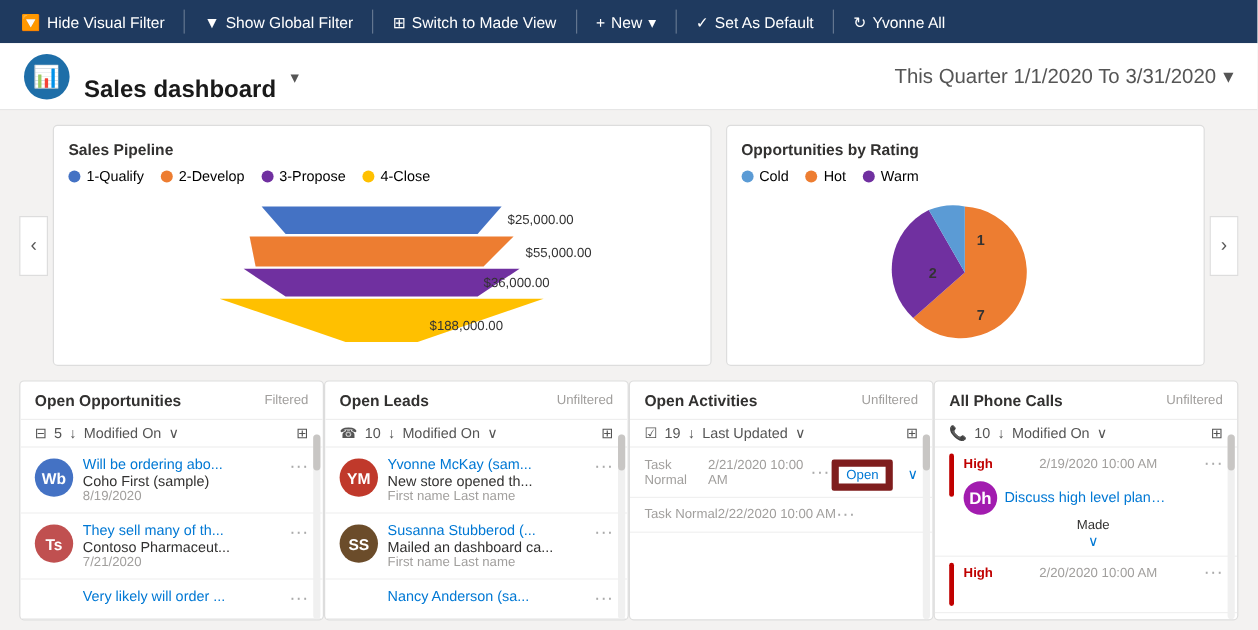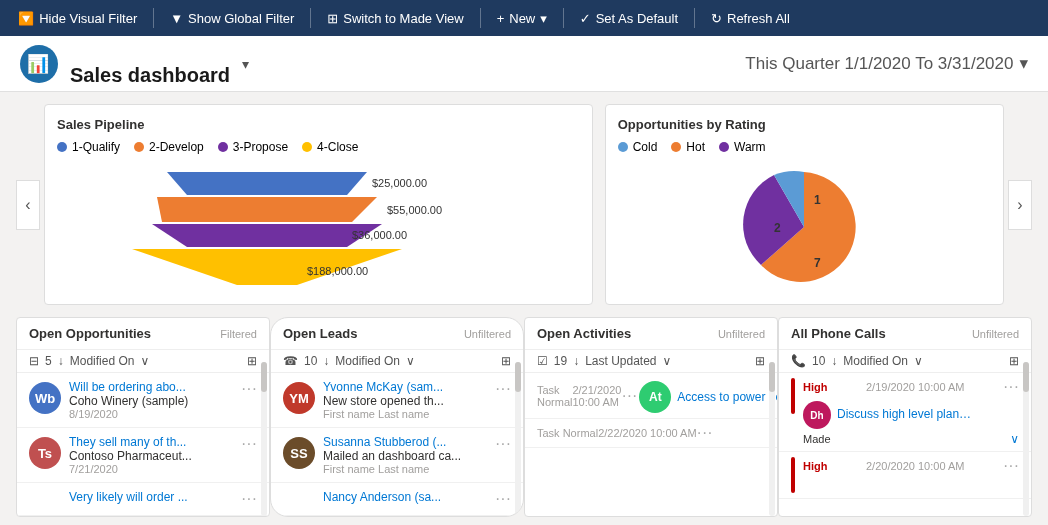--- a/index.html
+++ b/index.html
@@ -67,21 +67,21 @@
     .chart-card.wide { flex: 1.4; min-height: 185px; }
     .chart-card.narrow { flex: 1; min-height: 185px; }
 
     .chart-title { font-size: 13px; font-weight: 600; color: #323130; margin-bottom: 8px; }
 
     .legend { display: flex; gap: 14px; margin-bottom: 8px; flex-wrap: wrap; }
     .legend-item { display: flex; align-items: center; gap: 5px; font-size: 12px; }
     .legend-dot { width: 10px; height: 10px; border-radius: 50%; }
 
     
-    .funnel-container { position: relative; height: 130px; display: flex; align-items: center; justify-content: flex-start; }
+    .funnel-container { position: relative; height: 130px; display: flex; align-items: center; justify-content: center; }
 
     
     .pie-container { display: flex; align-items: center; justify-content: center; height: 130px; position: relative; }
 
     
     .cards-row { display: flex; gap: 0; }
     .list-card {
       background: white;
       border: 1px solid #ddd;
       border-radius: 4px;
@@ -159,21 +159,21 @@
     .activity-avatar {
       width: 32px; height: 32px; border-radius: 50%;
       display: flex; align-items: center; justify-content: center;
       font-size: 12px; font-weight: 600; color: white;
       flex-shrink: 0;
     }
     .activity-meta { display: flex; flex-direction: row; gap: 2px; flex: 1; min-width: 0; }
     .activity-type { font-size: 11px; color: #a19f9d; }
     .activity-title { color: #0078d4; white-space: nowrap; overflow: hidden; text-overflow: ellipsis; }
     .activity-status {
-      font-size: 11px; color: #0078d4; border: 2px solid #7f1d1d;
+      font-size: 11px; color: #0078d4; border: 6px solid #7f1d1d;
       padding: 1px 6px; border-radius: 2px; display: inline-block; margin-top: 2px;
     }
 
     
     .phone-row {
       display: flex;
       align-items: flex-start;
       padding: 5px 12px;
       border-bottom: 1px solid #f0f0f0;
       gap: 8px;
@@ -224,21 +224,21 @@
     <span>▾</span>
   </button>
   <div class="toolbar-divider"></div>
   <button class="toolbar-btn">
     <span>✓</span>
     <span>Set As Default</span>
   </button>
   <div class="toolbar-divider"></div>
   <button class="toolbar-btn">
     <span>↻</span>
-    <span>Refresh All</span>
+    <span>Yvonne All</span>
   </button>
 </div>
 
 <div class="header-bar">
   <div class="header-left">
     <div class="app-icon">
       <span>📊</span>
     </div>
     <span class="header-title">Sales dashboard</span>
     <span class="header-chevron">▾</span>
@@ -344,21 +344,21 @@
         <span>↓</span>
         <span>Modified On</span>
         <span>∨</span>
         <span style="flex:1"></span>
         <span>⊞</span>
       </div>
       <div class="list-item-row">
         <div class="avatar" style="background:#4472c4">Wb</div>
         <div class="list-item-text">
           <div class="list-item-name">Will be ordering abo...</div>
-          <div class="list-item-sub">Coho Winery (sample)</div>
+          <div class="list-item-sub">Coho First (sample)</div>
           <div class="list-item-date">8/19/2020</div>
         </div>
         <span class="more-btn">···</span>
       </div>
       <div class="list-item-row">
         <div class="avatar" style="background:#c05050">Ts</div>
         <div class="list-item-text">
           <div class="list-item-name">They sell many of th...</div>
           <div class="list-item-sub">Contoso Pharmaceut...</div>
           <div class="list-item-date">7/21/2020</div>
@@ -370,21 +370,21 @@
         <div class="list-item-text">
           <div class="list-item-name">Very likely will order ...</div>
         </div>
         <span class="more-btn">···</span>
       </div>
       <div class="scrollbar-track">
           <div class="scrollbar-thumb"></div>
         </div>
     </div>
 
-    <div class="list-card" style="position:relative;border-radius:18px;">
+    <div class="list-card" style="position:relative;">
       <div class="list-card-header">
         <span class="list-card-title">Open Leads</span>
         <span class="badge-text">Unfiltered</span>
       </div>
       <div class="list-controls">
         <span style="font-size:12px;">☎</span>
         <span>10</span>
         <span>↓</span>
         <span>Modified On</span>
         <span>∨</span>
@@ -436,24 +436,20 @@
         <span>⊞</span>
       </div>
       <div class="activity-row">
         <div class="activity-meta" style="min-width:0;">
           <div style="display:flex;justify-content:space-between;align-items:center;">
             <span class="activity-type">Task  Normal</span>
             <span class="activity-type">2/21/2020 10:00 AM</span>
             <span class="more-btn">···</span>
           </div>
           <div style="display:flex;align-items:center;gap:6px;margin-top:3px;">
-            <div class="activity-avatar" style="background:#2ecc71">At</div>
-            <span class="activity-title">Access to power negotiated ...</span>
-          </div>
-          <div style="display:flex;align-items:center;gap:6px;margin-top:3px;">
             <span class="activity-status">Open</span>
             <span style="flex:1"></span>
             <span style="color:#0078d4;">∨</span>
           </div>
         </div>
       </div>
       <div class="activity-row">
         <div class="activity-meta">
           <div style="display:flex;justify-content:space-between;align-items:center;">
             <span class="activity-type">Task  Normal</span>
@@ -483,24 +479,24 @@
       </div>
       <div class="phone-row">
         <div class="priority-bar" style="background:#c00000;"></div>
         <div style="flex:1;min-width:0;">
           <div style="display:flex;justify-content:space-between;align-items:center;">
             <span style="font-size:11px;color:#c00000;font-weight:600;">High</span>
             <span style="font-size:11px;color:#a19f9d;">2/19/2020 10:00 AM</span>
             <span class="more-btn">···</span>
           </div>
           <div style="display:flex;align-items:center;gap:6px;margin-top:3px;">
-            <div class="avatar" style="background:#be185d;width:28px;height:28px;font-size:10px;">Dh</div>
+            <div class="avatar" style="background:#a21caf;width:28px;height:28px;font-size:14px;">Dh</div>
             <span style="font-size:12px;color:#0078d4;white-space:nowrap;overflow:hidden;text-overflow:ellipsis;max-width:140px;">Discuss high level plans for f...</span>
           </div>
-          <div style="display:flex;align-items:center;margin-top:3px;">
+          <div style="display:flex;align-items:center;margin-top:3px;flex-direction:column;">
             <span style="font-size:11px;color:#323130;">Made</span>
             <span style="flex:1"></span>
             <span style="color:#0078d4;font-size:12px;">∨</span>
           </div>
         </div>
       </div>
       <div class="phone-row">
         <div class="priority-bar" style="background:#c00000;"></div>
         <div style="flex:1;min-width:0;">
           <div style="display:flex;justify-content:space-between;align-items:center;">

